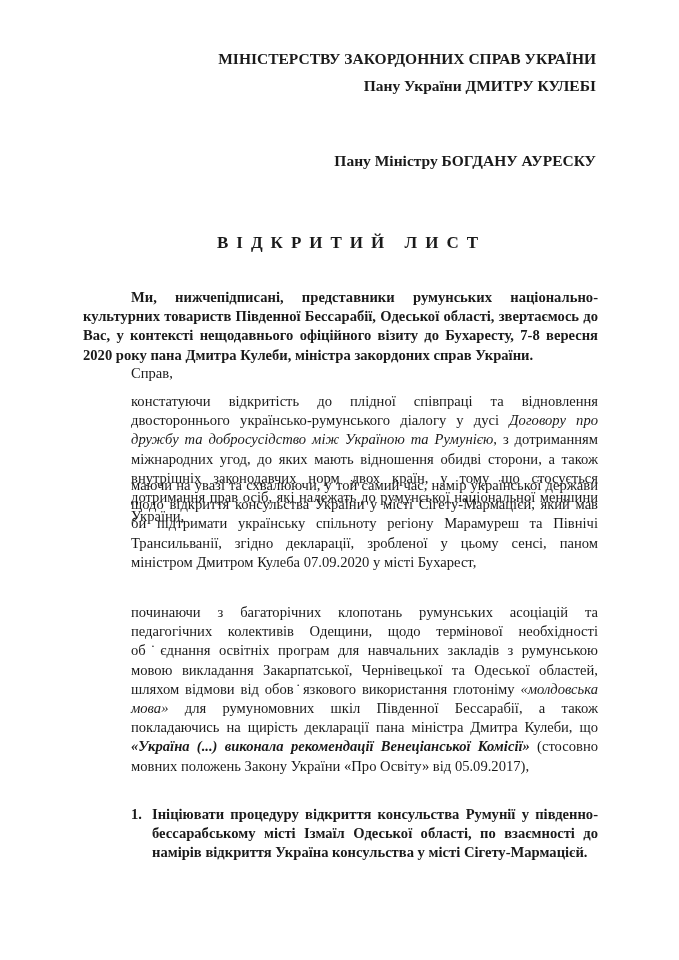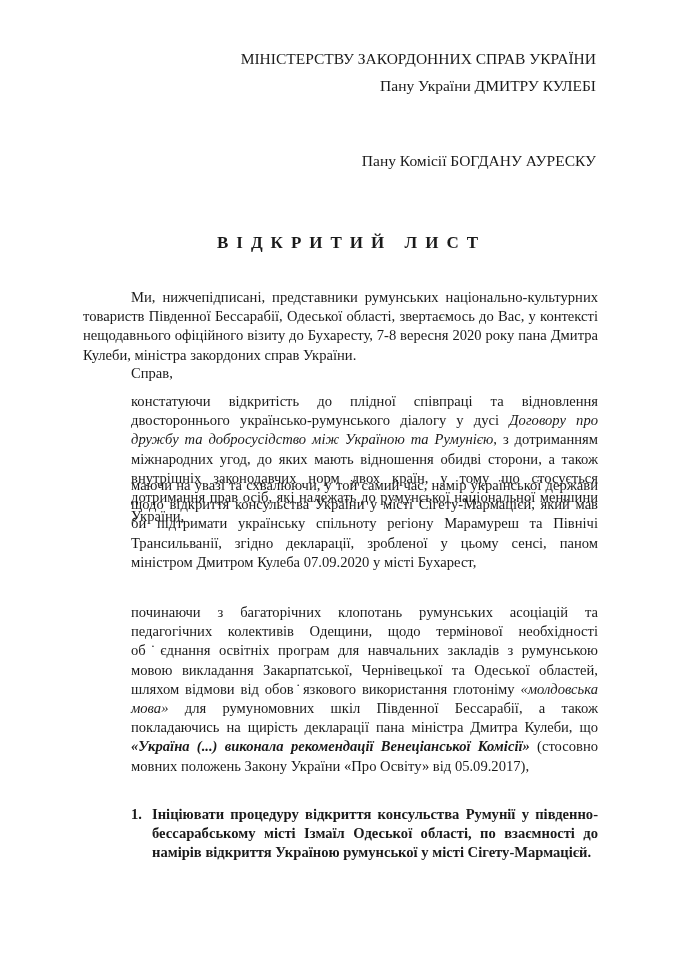--- a/index.html
+++ b/index.html
@@ -1,41 +1,41 @@
 <!DOCTYPE html>
 <html><head>
 <meta charset="utf-8">
 <style>
   html, body { margin:0; padding:0; background:#ffffff; }
   body { width:679px; height:960px; overflow:hidden; position:relative;
          font-family:"Liberation Serif","DejaVu Serif",serif; color:#1a1a1a; }
   .page { position:absolute; left:0; top:0; width:679px; height:960px; background:#fff; }
-  .addr { position:absolute; right:83px; font-weight:normal; font-size:15.5px; text-align:right; white-space:nowrap; line-height:1;margin-left:12px; }
+  .addr { position:absolute; right:83px; font-weight:bold; font-size:15.5px; text-align:right; white-space:nowrap; line-height:1;margin-left:12px; }
   .title { position:absolute; left:0; width:679px; top:233px; text-align:center; font-weight:bold;
            font-size:17px; letter-spacing:8px; padding-left:24px; box-sizing:border-box; }
   .body-text { position:absolute; left:83px; width:515px; font-size:14.6px; line-height:19.2px; text-align:justify; }
-  .indent-first { text-indent:48px; }
+  .indent-first { text-indent:48px;font-weight:bold; }
   .block { position:absolute; left:131px; width:467px; font-size:14.6px; line-height:19.2px; text-align:justify; }
   .block p { margin:0; }
   .request-heading { position:absolute; left:131px; top:782px; font-weight:bold; font-size:14.6px; line-height:19.2px; }
   .list { position:absolute; left:131px; top:805px; width:467px; font-weight:bold; font-size:14.6px; line-height:19.2px; }
   .list-item { display:flex; }
   .list-num { width:21px; flex:none; }
   .list-text { flex:1; text-align:justify; }
   p { margin:0; }
   i.bi { font-weight:bold; font-style:italic; }
 </style>
 </head>
 <body>
 
 <div class="page">
 
   <div class="addr" style="top:51px">МІНІСТЕРСТВУ ЗАКОРДОННИХ СПРАВ УКРАЇНИ</div>
   <div class="addr" style="top:78px">Пану України ДМИТРУ КУЛЕБІ</div>
-  <div class="addr" style="top:153px">Пану Комісії БОГДАНУ АУРЕСКУ</div>
+  <div class="addr" style="top:153px">Пану Міністру БОГДАНУ АУРЕСКУ</div>
 
   <div class="title">ВІДКРИТИЙ ЛИСТ</div>
 
   <p class="body-text indent-first" style="top:288px">Ми, нижчепідписані, представники румунських національно-культурних товариств Південної Бессарабії, Одеської області, звертаємось до Вас, у контексті нещодавнього офіційного візиту до Бухаресту, 7-8 вересня 2020 року пана Дмитра Кулеби, міністра закордоних справ України.</p>
 
   <div class="block" style="top:364px">Справ,</div>
 
   <div class="block" style="top:392px">
     <p><span>констатуючи відкритість до плідної співпраці та відновлення двостороннього українсько-румунського діалогу у дусі </span><i>Договору про дружбу та добросусідство між Україною та Румунією</i><span>, з дотриманням міжнародних угод, до яких мають відношення обидві сторони, а також внутрішніх законодавчих норм двох країн, у тому що стосується дотримання прав осіб, які належать до румунської національної меншини України,</span></p>
   </div>
@@ -43,17 +43,17 @@
   <div class="block" style="top:476px">маючи на увазі та схвалюючи, у той самий час, намір української держави щодо відкриття консульства України у місті Сігету-Мармацієй, який мав би підтримати українську спільноту регіону Марамуреш та Північі Трансильванії, згідно декларації, зробленої у цьому сенсі, паном міністром Дмитром Кулеба 07.09.2020 у місті Бухарест,</div>
 
   <div class="block" style="top:603px">
     <p><span>починаючи з багаторічних клопотань румунських асоціацій та педагогічних колективів Одещини, щодо термінової необхідності об˙єднання освітніх програм для навчальних закладів з румунською мовою викладання Закарпатської, Чернівецької та Одеської областей, шляхом відмови від обов˙язкового використання глотоніму </span><i>«молдовська мова»</i><span> для румуномовних шкіл Південної Бессарабії, а також покладаючись на щирість декларації пана міністра Дмитра Кулеби, що </span><i class="bi">«Україна (...) виконала рекомендації Венеціанської Комісії»</i><span> (стосовно мовних положень Закону України «Про Освіту» від 05.09.2017),</span></p>
   </div>
 
 
   <div class="list">
     <div class="list-item">
       <span class="list-num">1.</span>
-      <span class="list-text">Ініціювати процедуру відкриття консульства Румунії у південно-бессарабському місті Ізмаїл Одеської області, по взаємності до намірів відкриття Україною румунської у місті Сігету-Мармацієй.</span>
+      <span class="list-text">Ініціювати процедуру відкриття консульства Румунії у південно-бессарабському місті Ізмаїл Одеської області, по взаємності до намірів відкриття Україна консульства у місті Сігету-Мармацієй.</span>
     </div>
   </div>
 
 </div>
 
 </body></html>

